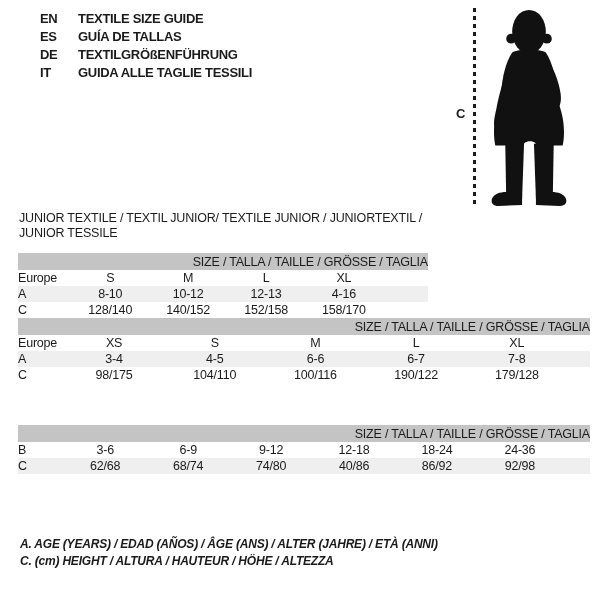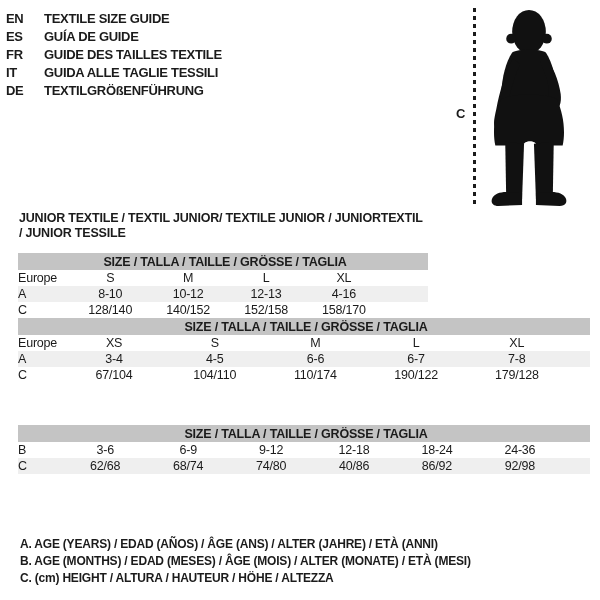--- a/index.html
+++ b/index.html
@@ -9,76 +9,72 @@
     --bg:#ffffff;
   }
   html,body{margin:0;padding:0;}
   body{
     width:600px;height:600px;position:relative;overflow:hidden;
     background:var(--bg);color:var(--text);
     font-family:"Liberation Sans", sans-serif;
     -webkit-font-smoothing:antialiased;
   }
   
-  #lang-block{position:absolute;top:10px;left:6px;}
+  #lang-block{position:absolute;top:10px;left:40px;}
   .lang-row{display:flex;line-height:18px;font-weight:bold;font-size:13px;letter-spacing:-0.3px;}
   .lang-code{width:38px;flex:0 0 38px;}
   
   #measure-line{
     position:absolute;left:473px;top:8px;height:198px;width:3px;
     background:repeating-linear-gradient(to bottom, var(--text) 0 4px, transparent 4px 8px);
   }
   #height-marker{position:absolute;left:456px;top:106px;font-size:13px;font-weight:bold;}
   #baby-figure{position:absolute;left:484px;top:5px;}
   
   .table-section{position:absolute;left:18px;}
   #table-junior{top:211px;width:410px;}
   #table-children{top:318px;width:572px;}
   #table-babies{top:425px;width:572px;}
   .table-title{
-    font-weight:bold;font-size:12.5px;letter-spacing:-0.2px;line-height:15px;
+    font-weight:normal;font-size:12.5px;letter-spacing:-0.2px;line-height:15px;
     margin:0 0 12px 1px;white-space:pre-line;
   }
   .subscript{font-size:8.5px;vertical-align:-3px;}
   table.size-table{width:100%;border-collapse:collapse;table-layout:fixed;}
   table.size-table th{
-    background:var(--bar);font-weight:bold;font-size:12.5px;letter-spacing:-0.2px;
-    text-align:center;height:17px;padding:0 0 0 4px;
+    background:var(--bar);font-weight:normal;font-size:12.5px;letter-spacing:-0.2px;
+    text-align:right;height:17px;padding:0 0 0 4px;
   }
   table.size-table td{font-size:12.5px;letter-spacing:-0.2px;height:16px;padding:0;margin-left:32px;}
   td.label-cell{text-align:left;padding-left:4px;}
   td.value-cell{text-align:center;}
   tr.shaded{background:var(--shade);}
   
-  #footnotes{position:absolute;top:536px;left:20px;}
+  #footnotes{position:absolute;top:536px;left:20px;font-style:italic;}
   .footnote-line{font-weight:bold;font-size:12px;letter-spacing:-0.2px;line-height:17px;margin:0;}
 </style>
 </head>
 <body>
 
 <div id="lang-block">
   <div class="lang-row">
     <span class="lang-code">EN</span>
     <span class="lang-label">TEXTILE SIZE GUIDE</span>
   </div>
   <div class="lang-row">
     <span class="lang-code">ES</span>
-    <span class="lang-label">GUÍA DE GUIDE</span>
-  </div>
-  <div class="lang-row">
-    <span class="lang-code">FR</span>
-    <span class="lang-label">GUIDE DES TAILLES TEXTILE</span>
+    <span class="lang-label">GUÍA DE TALLAS</span>
+  </div>
+  <div class="lang-row">
+    <span class="lang-code">DE</span>
+    <span class="lang-label">TEXTILGRÖßENFÜHRUNG</span>
   </div>
   <div class="lang-row">
     <span class="lang-code">IT</span>
     <span class="lang-label">GUIDA ALLE TAGLIE TESSILI</span>
-  </div>
-  <div class="lang-row">
-    <span class="lang-code">DE</span>
-    <span class="lang-label">TEXTILGRÖßENFÜHRUNG</span>
   </div>
 </div>
 
 <div id="measure-line"></div>
 <span id="height-marker">C</span>
 <svg id="baby-figure" width="90" height="203" viewBox="0 0 90 205" aria-hidden="true">
   <g fill="#111111" stroke="none">
     <ellipse cx="45" cy="27" rx="17" ry="22"></ellipse>
     <circle cx="27" cy="34" r="5"></circle>
     <circle cx="63" cy="34" r="5"></circle>
@@ -168,23 +164,23 @@
           <td class="label-cell">A</td>
           <td class="value-cell">3-4</td>
           <td class="value-cell">4-5</td>
           <td class="value-cell">6-6</td>
           <td class="value-cell">6-7</td>
           <td class="value-cell">7-8</td>
           <td></td>
         </tr>
         <tr>
           <td class="label-cell">C</td>
-          <td class="value-cell">67/104</td>
+          <td class="value-cell">98/175</td>
           <td class="value-cell">104/110</td>
-          <td class="value-cell">110/174</td>
+          <td class="value-cell">100/116</td>
           <td class="value-cell">190/122</td>
           <td class="value-cell">179/128</td>
           <td></td>
         </tr>
       </tbody>
     </table>
 </section>
 
 <section class="table-section" id="table-babies">
   <table class="size-table">
@@ -223,15 +219,14 @@
           <td class="value-cell">86/92</td>
           <td class="value-cell">92/98</td>
           <td></td>
         </tr>
       </tbody>
     </table>
 </section>
 
 <div id="footnotes">
   <p class="footnote-line">A. AGE (YEARS) / EDAD (AÑOS) / ÂGE (ANS) / ALTER (JAHRE) / ETÀ (ANNI)</p>
-  <p class="footnote-line">B. AGE (MONTHS) / EDAD (MESES) / ÂGE (MOIS) / ALTER (MONATE) / ETÀ (MESI)</p>
   <p class="footnote-line">C. (cm) HEIGHT / ALTURA / HAUTEUR / HÖHE / ALTEZZA</p>
 </div>
 
 </body></html>

